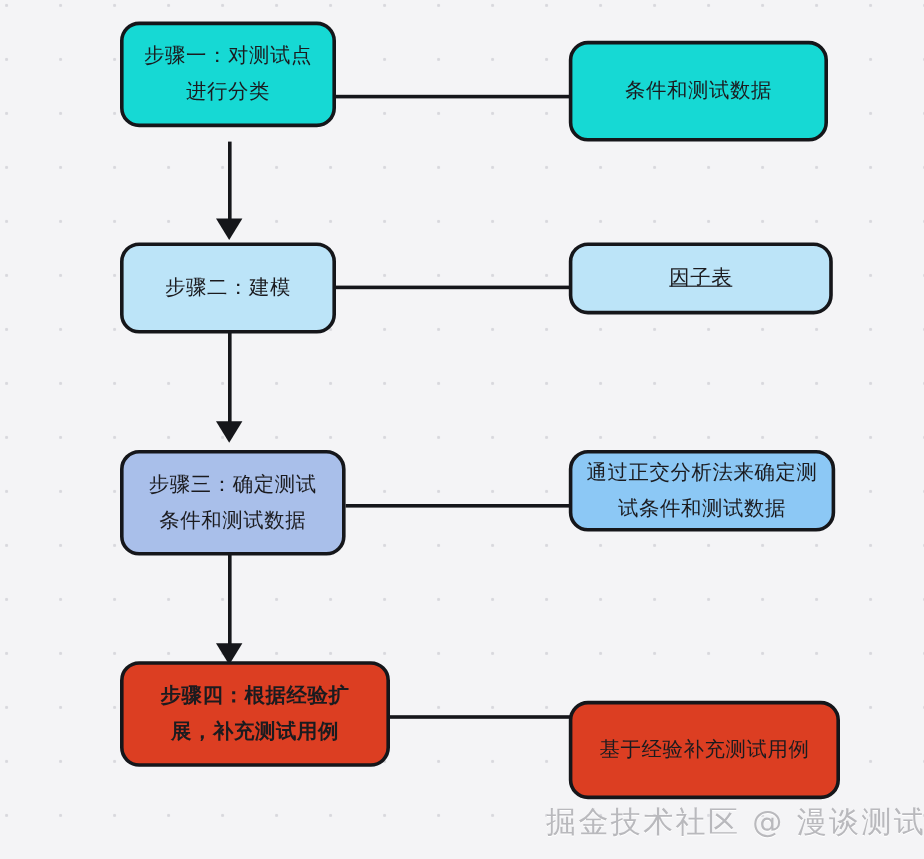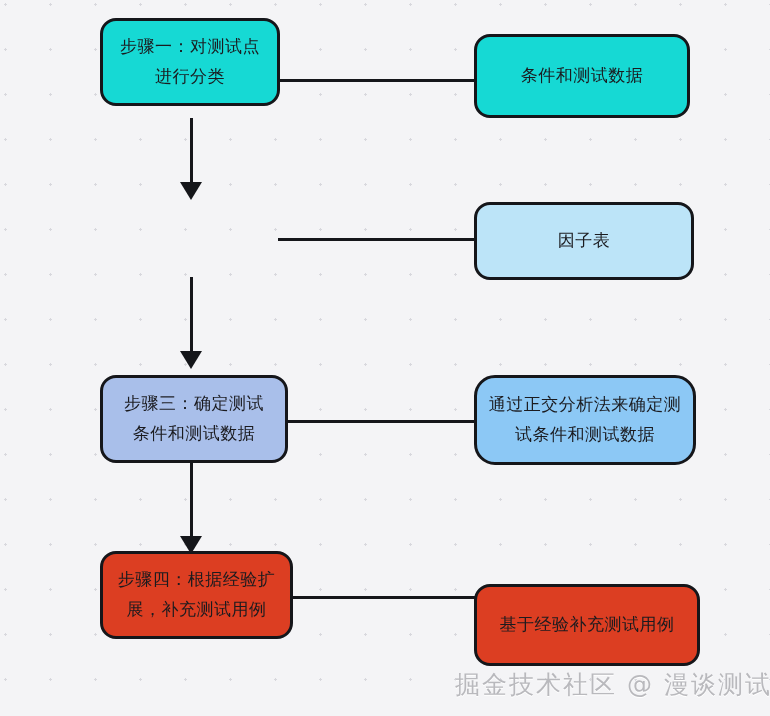--- a/index.html
+++ b/index.html
@@ -94,36 +94,39 @@
 
   <div class="node" style="left:100px; top:18px; width:180px; height:88px; background:#16d9d4;">
     <span class="node-text">步骤一：对测试点
 进行分类</span>
   </div>
 
   <div class="node" style="left:474px; top:34px; width:216px; height:84px; background:#16d9d4;">
     <span class="node-text">条件和测试数据</span>
   </div>
 
+  <div class="node" style="left:100px; top:202px; width:180px; height:76px; background:#bce4f8;">
+    <span class="node-text">步骤二：建模</span>
+  </div>
 
-  <div class="node" style="left:474px; top:202px; width:220px; height:78px; background:#bce4f8;">
+  <div class="node" style="left:474px; top:202px; width:220px; height:60px; background:#bce4f8;text-decoration:underline;">
     <span class="node-text">因子表</span>
   </div>
 
   <div class="node" style="left:100px; top:375px; width:188px; height:88px; background:#a9bfea;align-items:center;">
     <span class="node-text">步骤三：确定测试
 条件和测试数据</span>
   </div>
 
-  <div class="node" style="left:474px; top:375px; width:222px; height:90px; background:#8cc8f5;border-radius:21px;">
+  <div class="node" style="left:474px; top:375px; width:222px; height:68px; background:#8cc8f5;">
     <span class="node-text">通过正交分析法来确定测
 试条件和测试数据</span>
   </div>
 
-  <div class="node" style="left:100px; top:551px; width:193px; height:88px; background:#dc3e22;">
+  <div class="node" style="left:100px; top:551px; width:225px; height:88px; background:#dc3e22;font-weight:bold;">
     <span class="node-text">步骤四：根据经验扩
 展，补充测试用例</span>
   </div>
 
   <div class="node" style="left:474px; top:584px; width:226px; height:82px; background:#dc3e22;">
     <span class="node-text">基于经验补充测试用例</span>
   </div>
 
   <div id="watermark">掘金技术社区 @ 漫谈测试</div>
 

